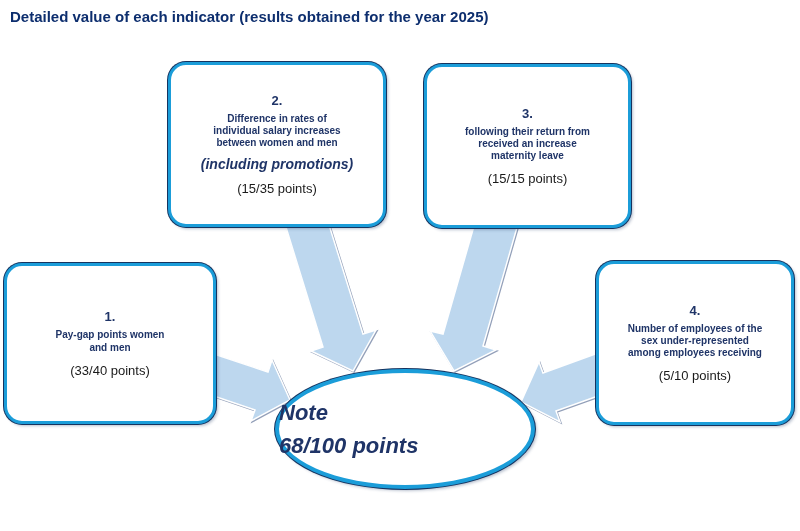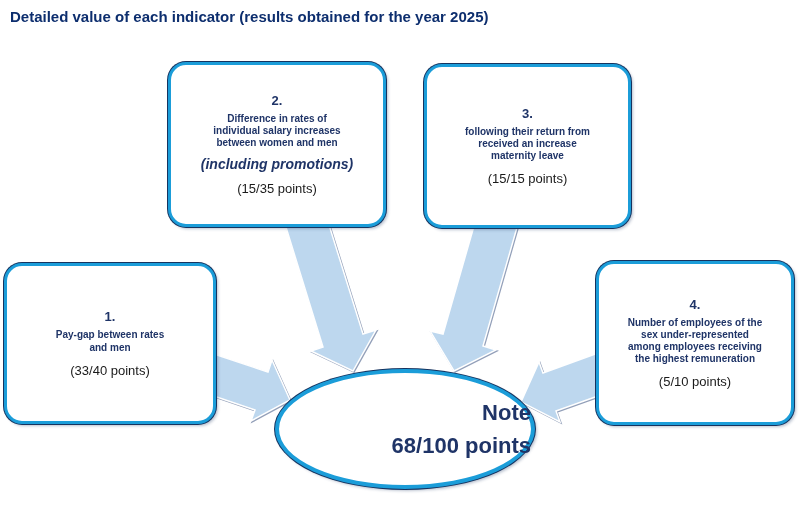--- a/index.html
+++ b/index.html
@@ -90,24 +90,25 @@
     left: 275px;
     top: 369px;
     width: 260px;
     height: 120px;
     background: #ffffff;
     border: 4px solid #1b9dd9;
     border-radius: 50%;
     box-shadow: 0 0 0 1px #16335f, 2px 2px 3px rgba(22,51,95,0.3);
     display: flex;
     flex-direction: column;
-    align-items: flex-end;
+    align-items: flex-start;
     justify-content: center;
     box-sizing: border-box;
     gap: 11px;
+    font-style: italic;
   }
   .note-label, .note-score {
     font-size: 22px;
     font-weight: 700;
     color: #1f3467;
     line-height: 1;
     white-space: nowrap;
   }
 </style>
 </head>
@@ -119,21 +120,21 @@
 
   <svg class="arrows-layer" width="800" height="531" viewBox="0 0 800 531">
     <polygon points="199,391 255,410 251,421 290,400 272,360 268,372 211,353"></polygon>
     <polygon points="285,224 323,347 311,351 353,371 376,330 363,334 325,212"></polygon>
     <polygon points="478,212 443,334 430,331 454,371 496,350 483,346 518,224"></polygon>
     <polygon points="598,353 543,373 539,362 521,402 560,422 556,411 612,391"></polygon>
   </svg>
 
   <div class="box" id="box-indicator-1">
     <div class="box-number">1.</div>
-    <div class="box-line">Pay-gap between rates</div>
+    <div class="box-line">Pay-gap points women</div>
     <div class="box-line">and men</div>
     <div class="box-points">(33/40 points)</div>
   </div>
 
   <div class="box" id="box-indicator-2">
     <div class="box-number">2.</div>
     <div class="box-line">Difference in rates of</div>
     <div class="box-line">individual salary increases</div>
     <div class="box-line">between women  and men</div>
     <div class="box-subtext">(including promotions)</div>
@@ -146,21 +147,20 @@
     <div class="box-line">received an increase</div>
     <div class="box-line">maternity leave</div>
     <div class="box-points">(15/15 points)</div>
   </div>
 
   <div class="box" id="box-indicator-4">
     <div class="box-number">4.</div>
     <div class="box-line">Number of employees of the</div>
     <div class="box-line">sex under-represented</div>
     <div class="box-line">among employees receiving</div>
-    <div class="box-line">the highest remuneration</div>
     <div class="box-points">(5/10 points)</div>
   </div>
 
   <div class="note-ellipse">
     <div class="note-label">Note</div>
     <div class="note-score">68/100 points</div>
   </div>
 
 </div>
 

